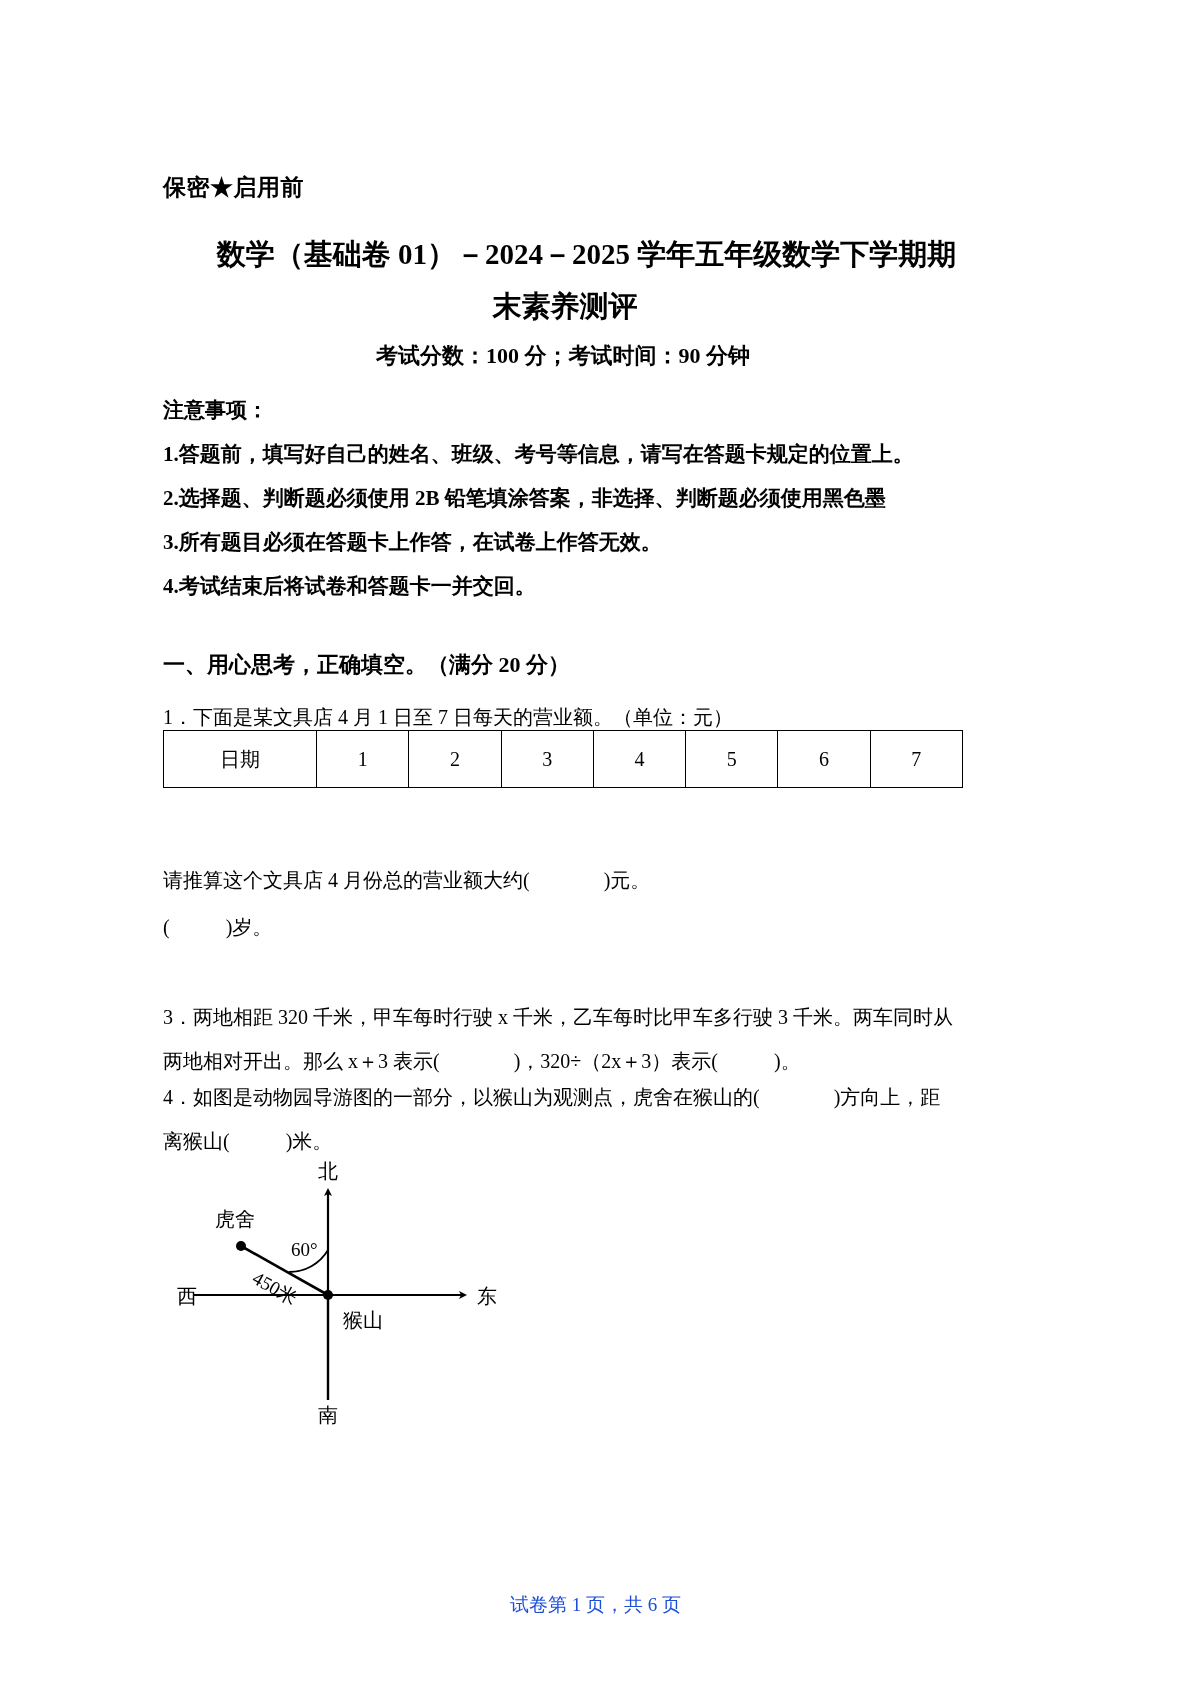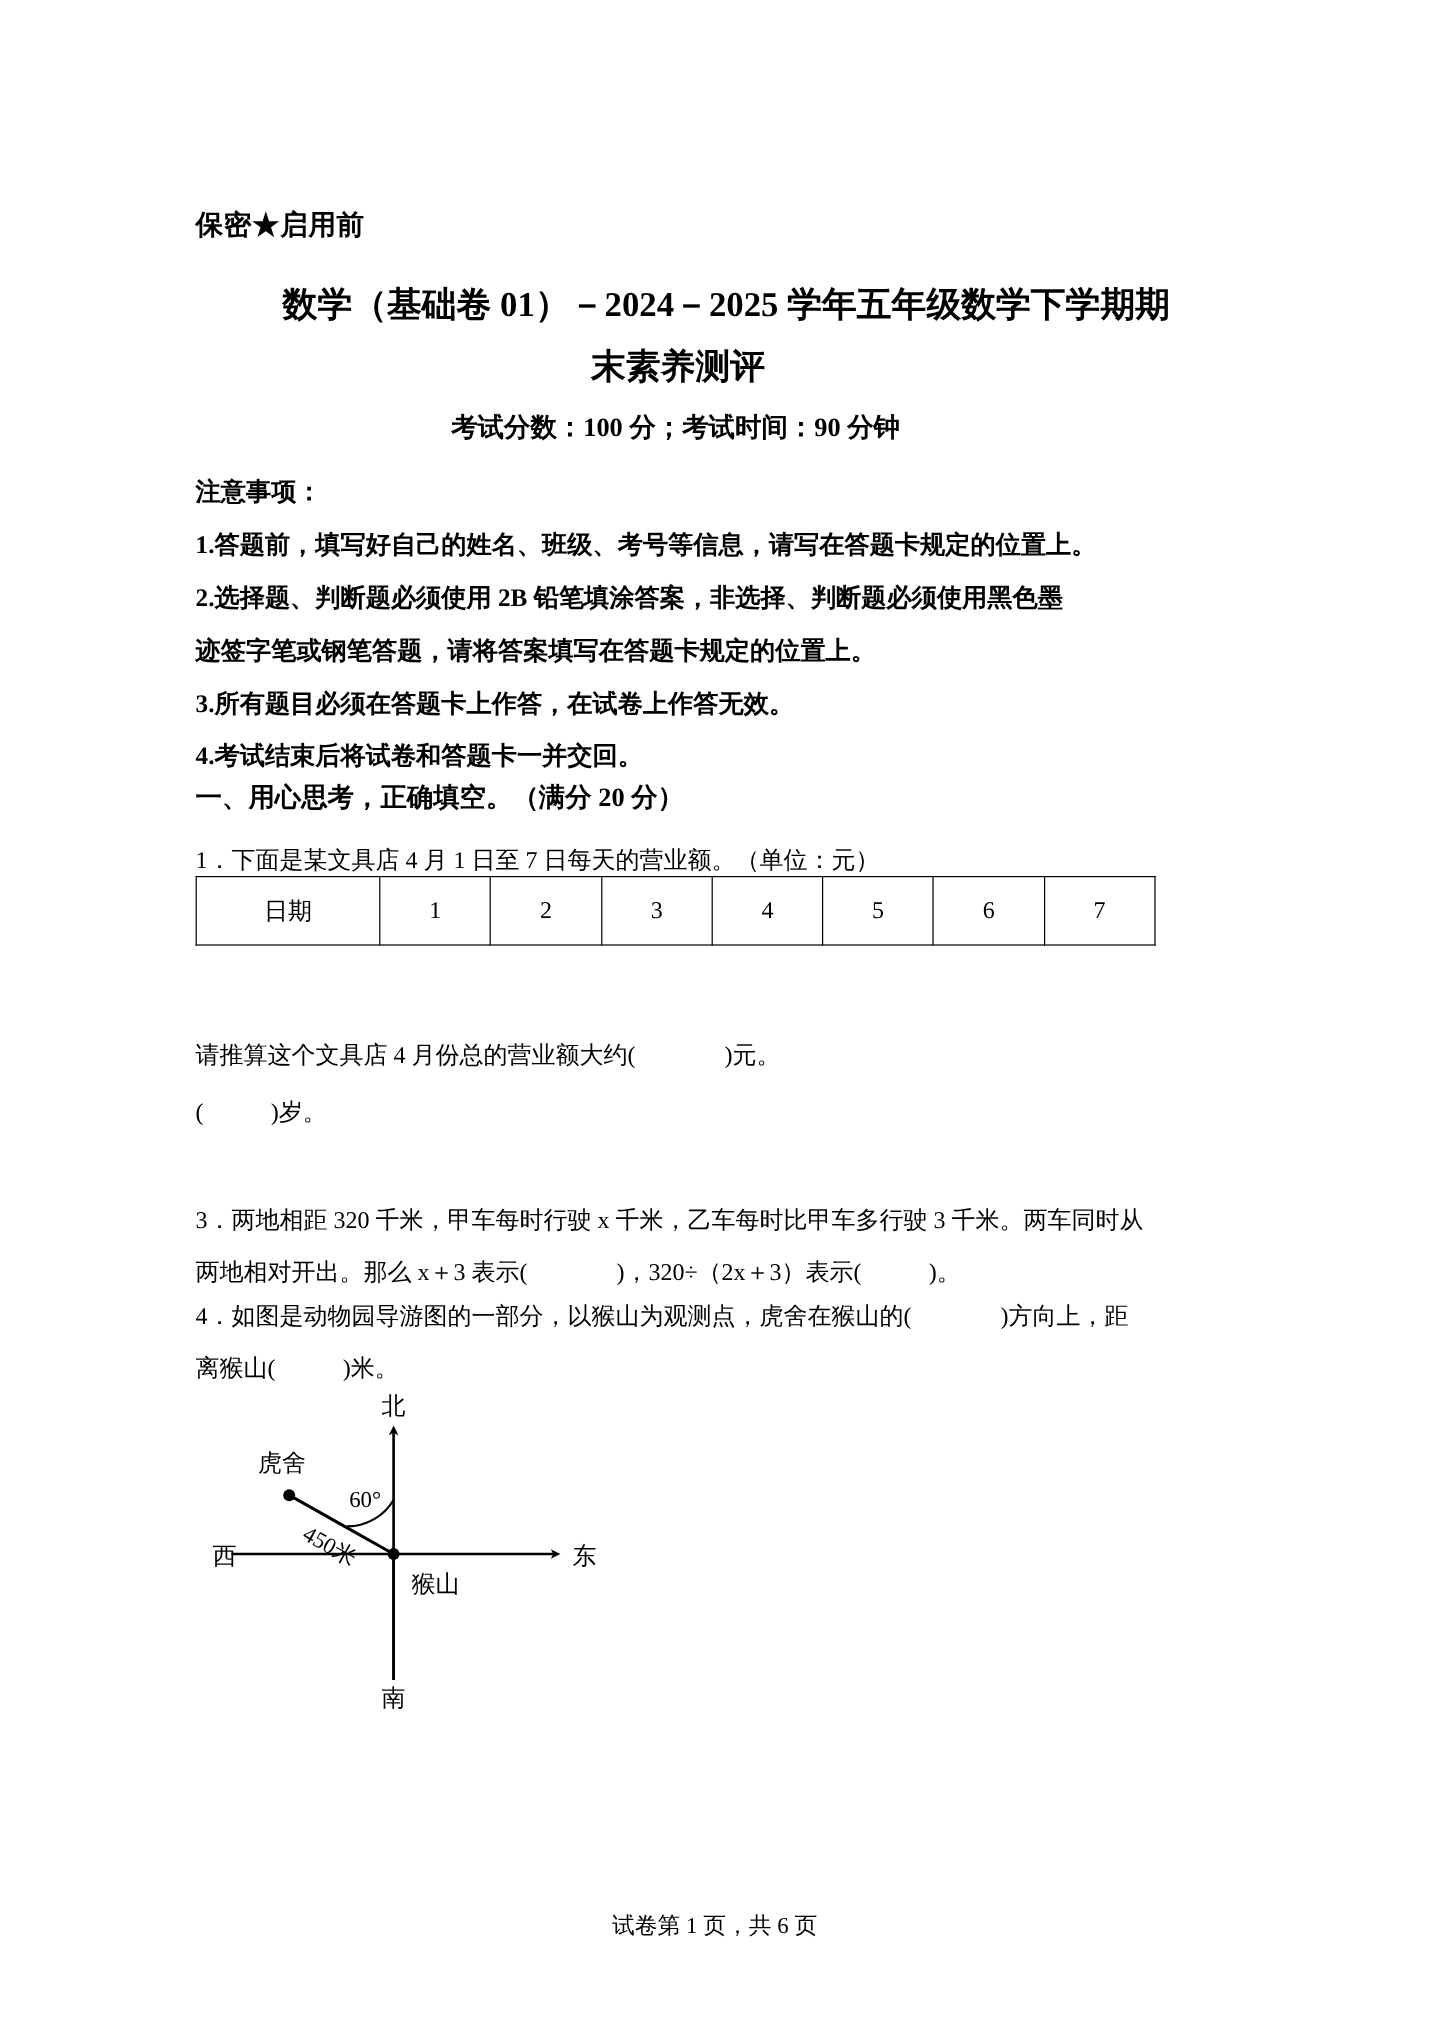--- a/index.html
+++ b/index.html
@@ -45,21 +45,21 @@
     position: absolute;
     left: -8px;
     top: 228px;
     width: 820px;
     font-size: 29px;
     font-weight: bold;
     line-height: 52px;
     text-align: center;
     letter-spacing: 0px;
   }
-  .main-title .ln1 { display: block; text-align: right; padding-left: 2px; margin-left: 41px;}
+  .main-title .ln1 { display: block; text-align: center; padding-left: 2px; margin-left: 41px;}
   .main-title .ln2 { display: block; text-align: center; }
 
   .score-line {
     position: absolute;
     left: 0;
     top: 341px;
     width: 800px;
     text-align: center;
     font-size: 22px;
     font-weight: bold;
@@ -142,21 +142,21 @@
   }
 
   
   .footer {
     position: absolute;
     left: 0;
     top: 1592px;
     width: 1191px;
     text-align: center;
     font-size: 19px;
-    color: #000000;
+    color: #1d4ed8;
   }
 </style>
 </head>
 <body>
 
 <div class="page">
   <div class="content">
 
     <div class="secret-line">保密★启用前</div>
 
@@ -164,21 +164,20 @@
       <span class="ln1">数学（基础卷 01）－2024－2025 学年五年级数学下学期期</span>
       <span class="ln2">末素养测评</span>
     </div>
 
     <div class="score-line">考试分数：100 分；考试时间：90 分钟</div>
 
     <div class="notes">
       <p class="note">注意事项：</p>
       <p class="note">1.答题前，填写好自己的姓名、班级、考号等信息，请写在答题卡规定的位置上。</p>
       <p class="note">2.选择题、判断题必须使用 2B 铅笔填涂答案，非选择、判断题必须使用黑色墨</p>
-      <p class="note">迹签字笔或钢笔答题，请将答案填写在答题卡规定的位置上。</p>
       <p class="note">3.所有题目必须在答题卡上作答，在试卷上作答无效。</p>
       <p class="note">4.考试结束后将试卷和答题卡一并交回。</p>
     </div>
 
     <div class="section-head">一、用心思考，正确填空。（满分 20 分）</div>
 
     <div class="q q1-stem">1．下面是某文具店 4 月 1 日至 7 日每天的营业额。（单位：元）</div>
 
     <table class="biz">
       <tbody>

